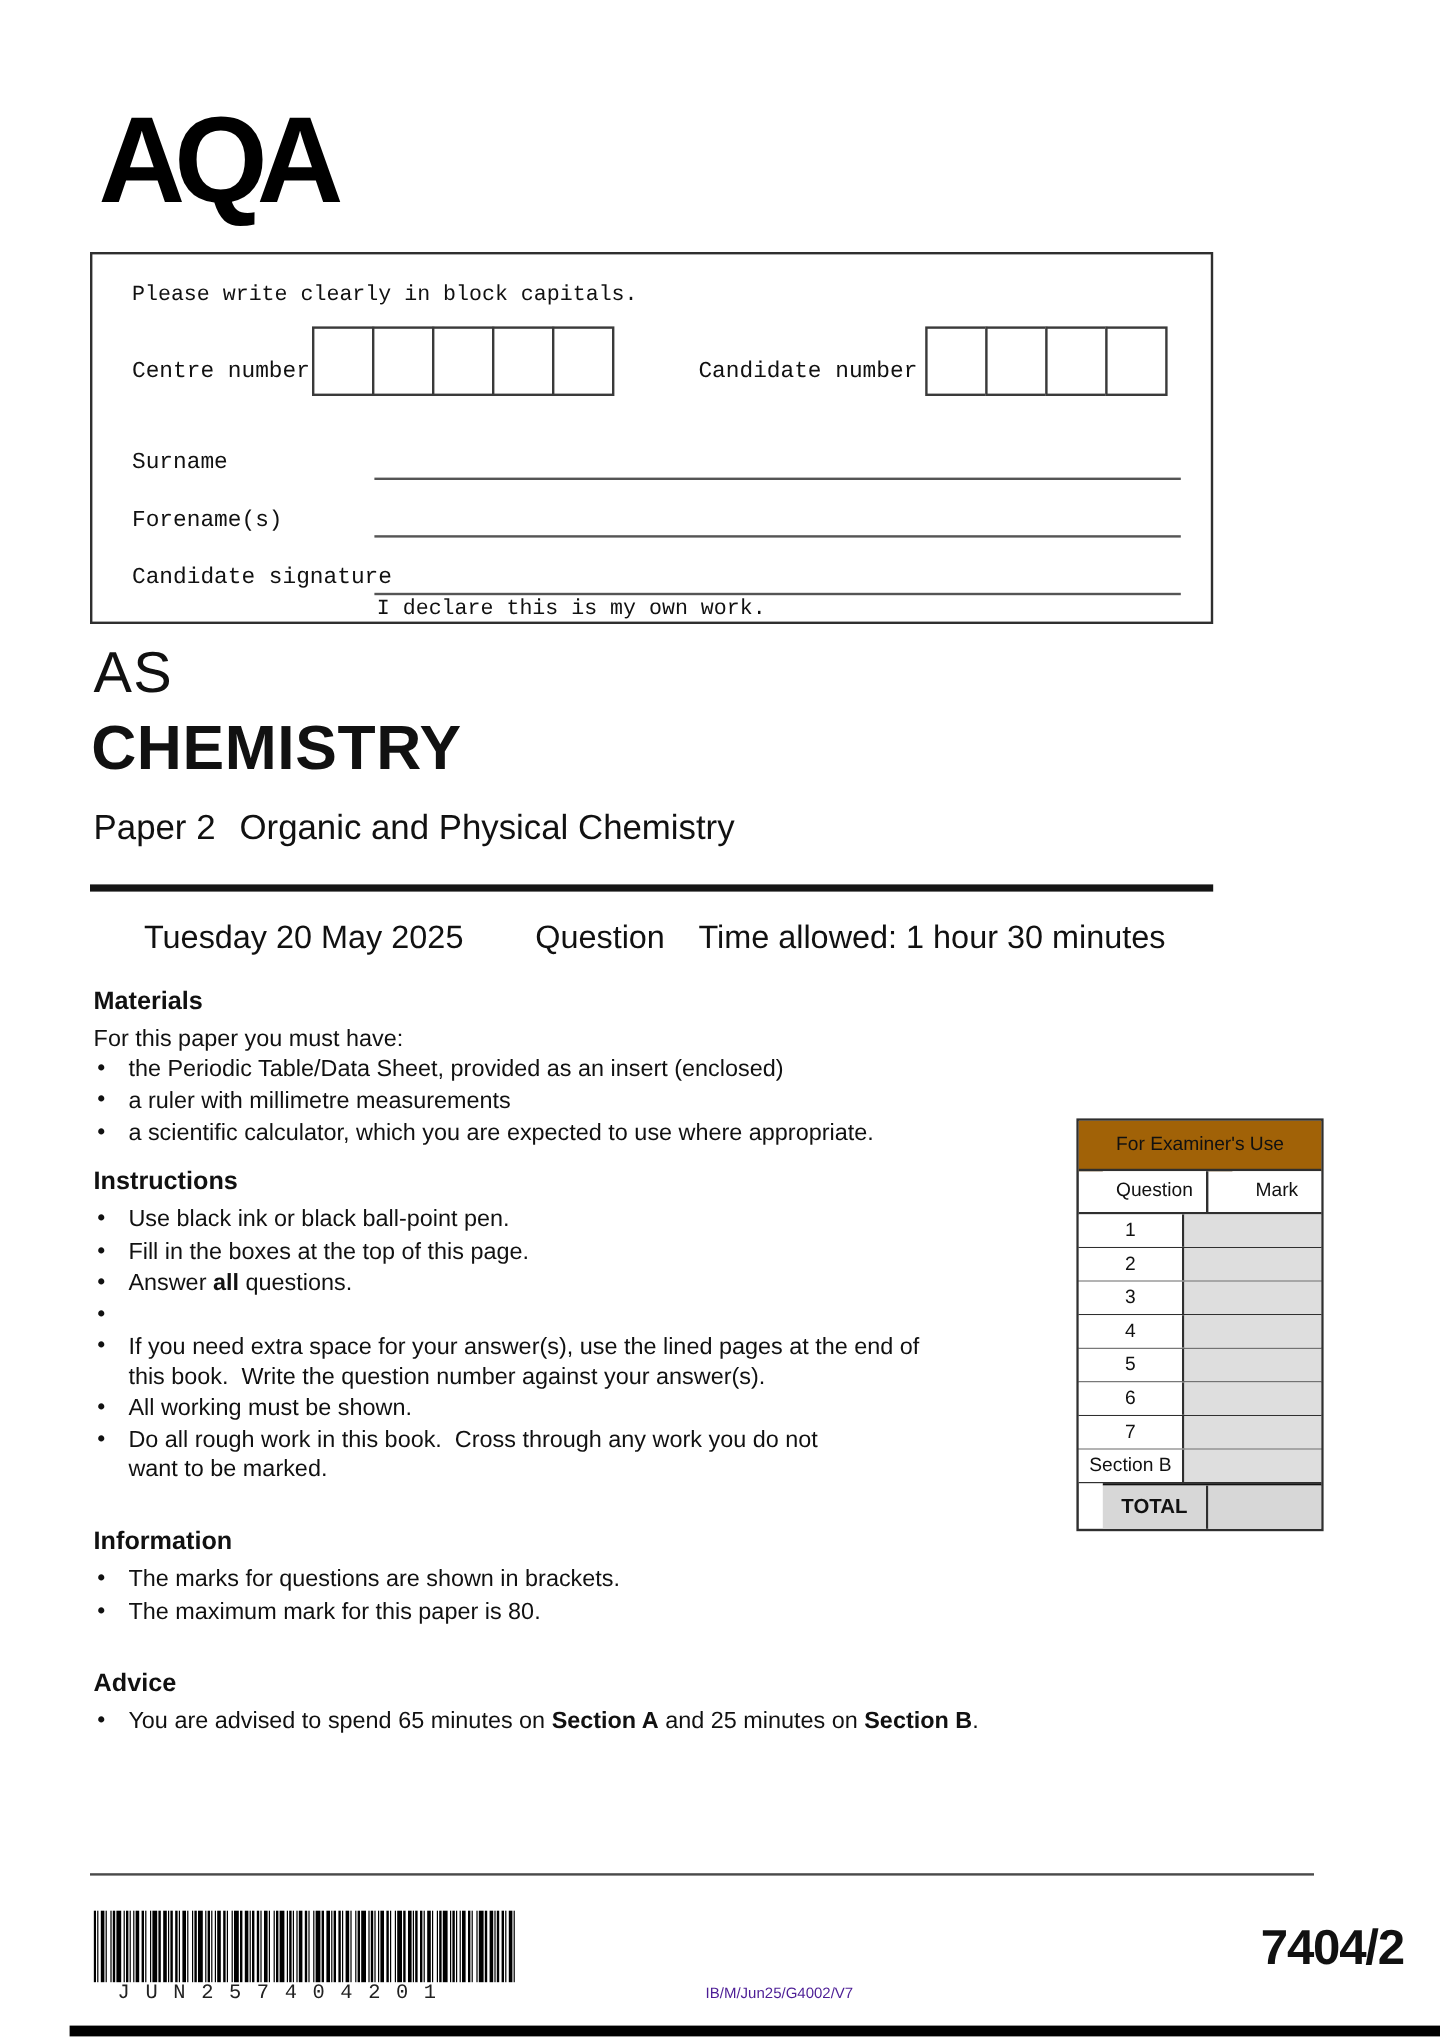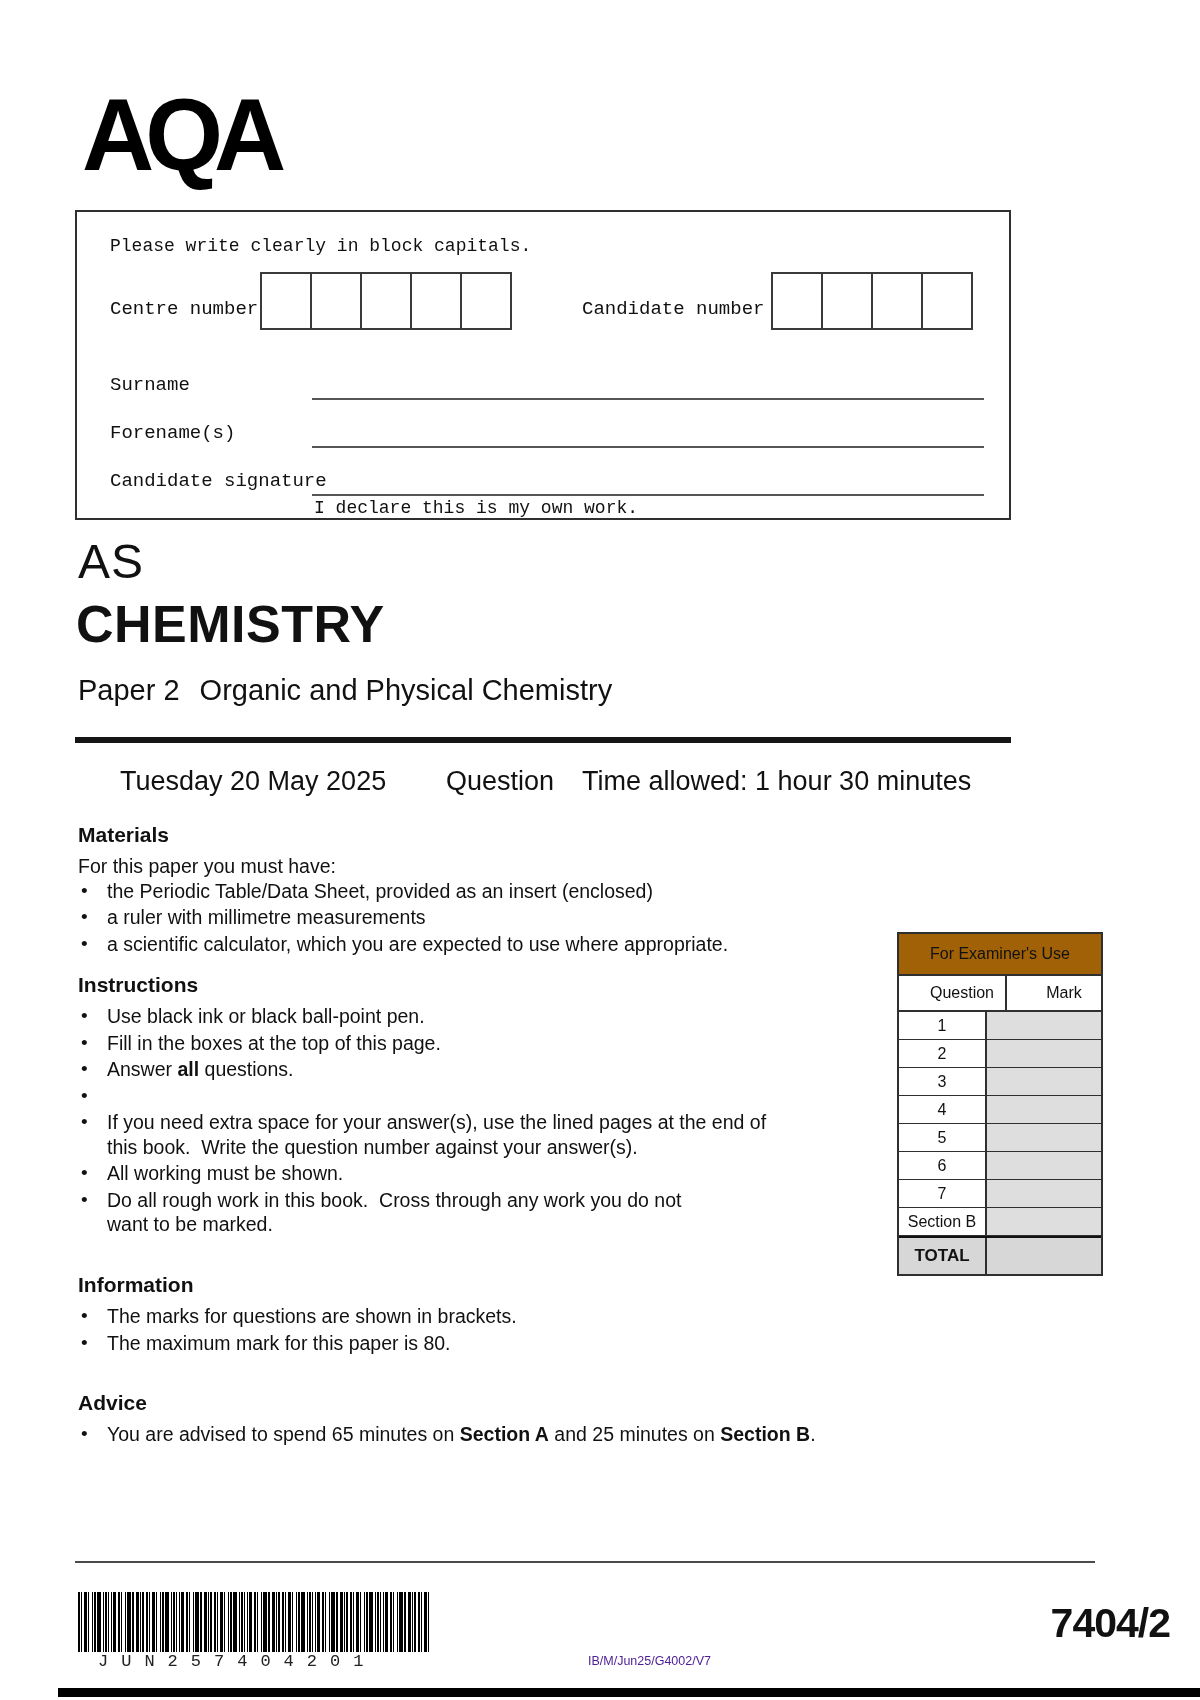--- a/index.html
+++ b/index.html
@@ -57,21 +57,21 @@
     border:2px solid #2f2f2f; box-sizing:border-box; background:#fff;
   }
   .ex-title{
     height:40px; background:#a16207; border-bottom:2px solid #2f2f2f;
     display:flex; align-items:center; justify-content:center;
     font-size:16px;
   }
   .ex-head{display:flex; height:34px; border-bottom:2px solid #2f2f2f;}
   .ex-head .ex-q, .ex-head .ex-mark{display:flex; align-items:center; justify-content:center; font-size:16px; background:#fff;margin-left:20px;}
   .ex-row{display:flex; height:27px; border-bottom:1.5px solid #2f2f2f;}
-  .ex-row:last-child{border-bottom:none;}
+  .ex-row:last-child{border-bottom:none;margin-left:20px;}
   .ex-q{width:88px; border-right:2px solid #2f2f2f; display:flex; align-items:center; justify-content:center; font-size:16px; background:#fff; box-sizing:border-box;}
   .ex-mark{flex:1; background:#dedede;}
   .ex-total{height:36px; border-top:2.5px solid #111; font-weight:700;}
   .ex-total .ex-q{background:#d7d7d7; font-size:17px;}
   .ex-total .ex-mark{background:#d7d7d7;}
   
   .rule-thin{position:absolute; left:75px; top:1561px; width:1020px; height:2px; background:#4a4a4a;}
   .barcode{position:absolute; left:78px; top:1592px; width:356px; height:60px; display:flex; align-items:stretch; overflow:hidden;}
   .bar{background:#000; height:100%; flex:none;}
   .barcode-label{

